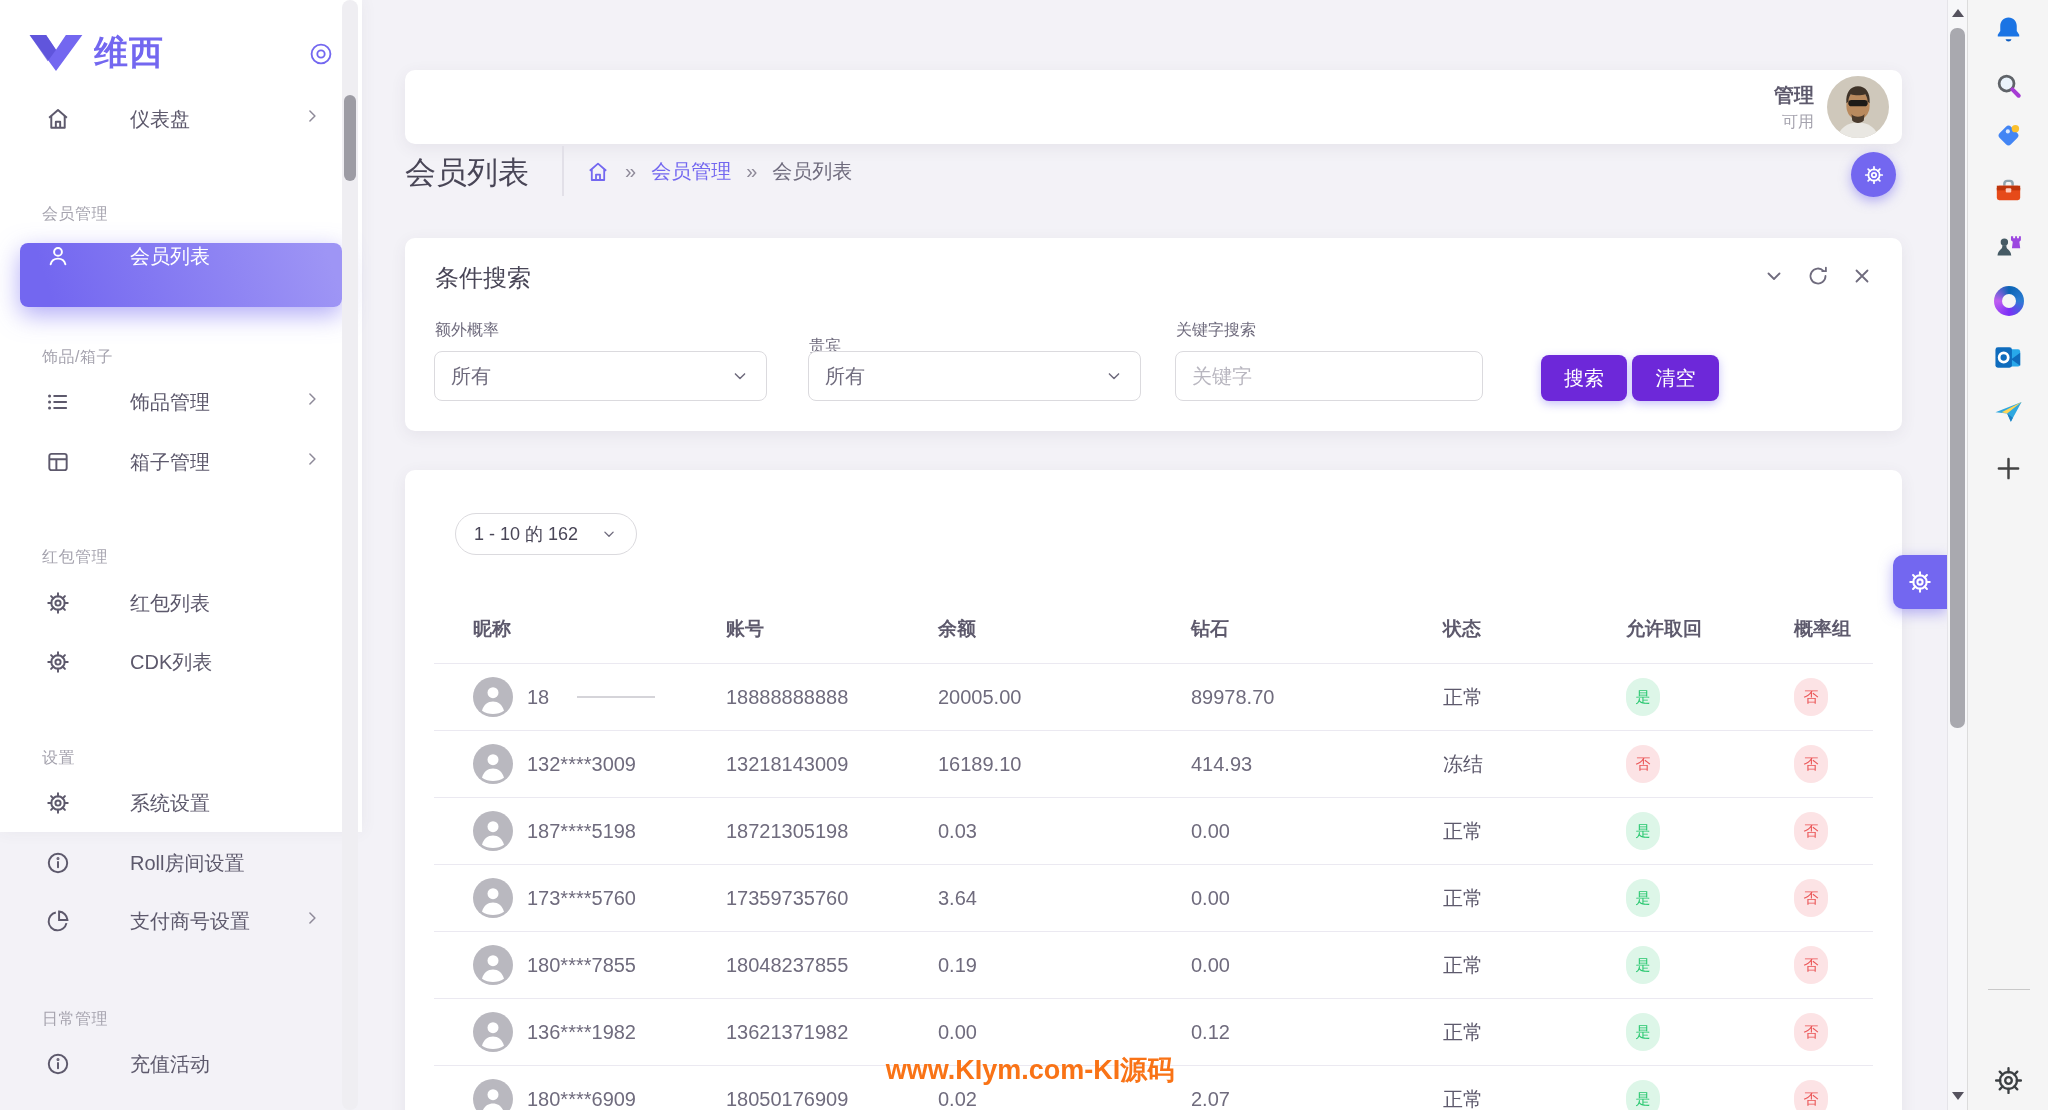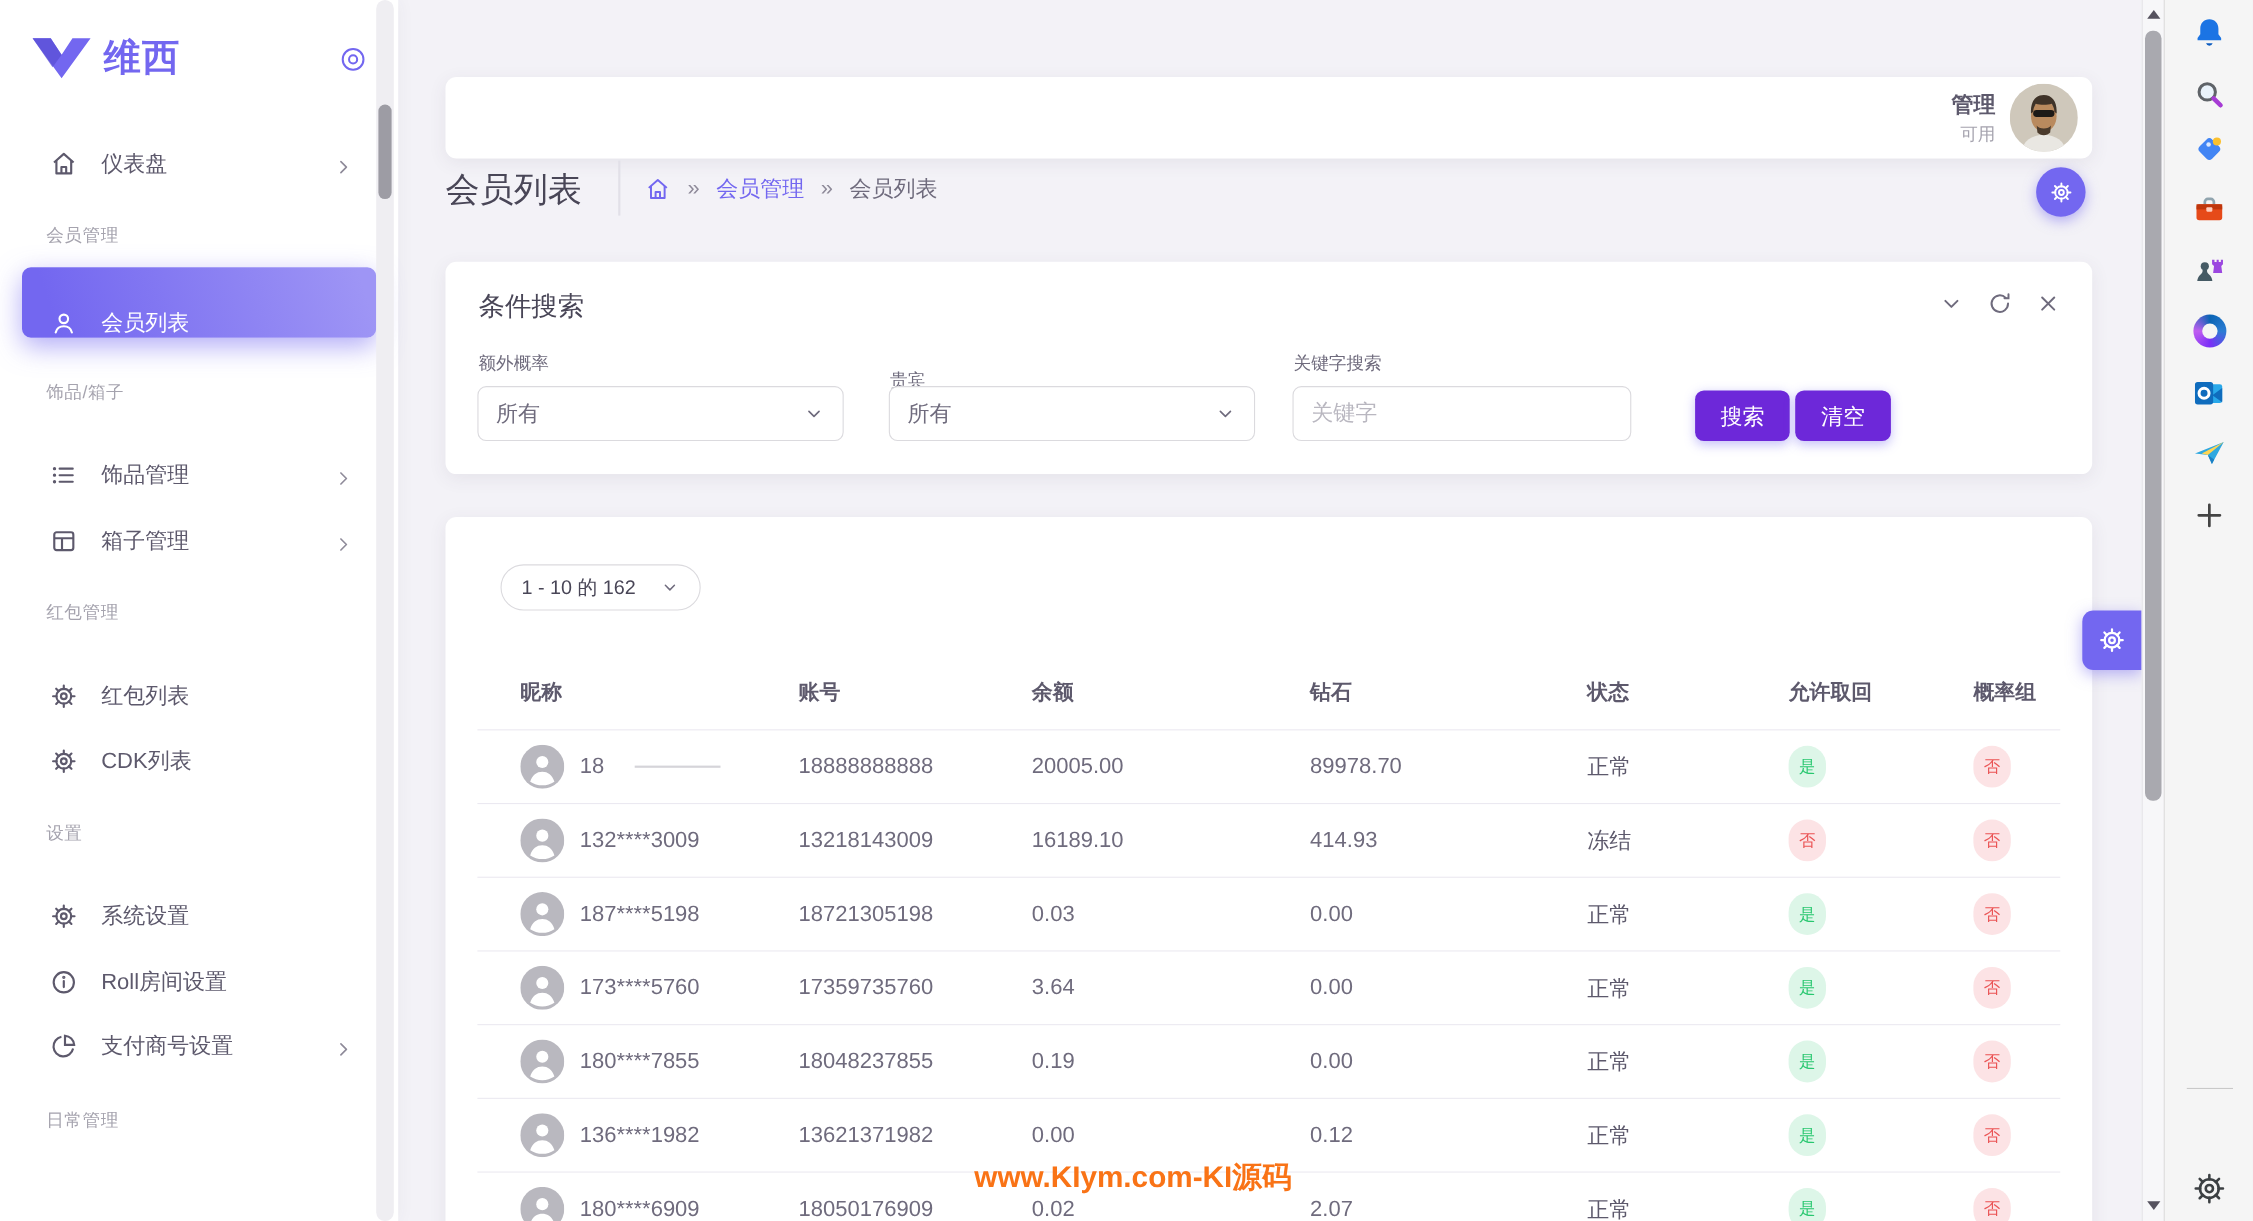--- a/index.html
+++ b/index.html
@@ -1,28 +1,28 @@
 <!DOCTYPE html>
 <html><head>
 <meta charset="utf-8">
 <style>
   * { margin:0; padding:0; box-sizing:border-box; }
   html,body { width:2048px; height:1110px; overflow:hidden; }
   body { font-family:"Liberation Sans","DejaVu Sans",sans-serif; background:#f3f2f7; color:#5d596c; }
   .stage { position:relative; width:2048px; height:1110px; overflow:hidden; }
 
   
-  .sidebar { position:absolute; left:0; top:0; width:362px; height:1110px; background:#fff; box-shadow:0 0 16px rgba(75,70,92,.06); z-index:5; }
+  .sidebar { position:absolute; left:0; top:0; width:362px; height:832px; background:#fff; box-shadow:0 0 16px rgba(75,70,92,.06); z-index:5; }
   .logo-row { position:absolute; left:0; top:0; width:100%; height:106px; display:flex; align-items:center; padding-left:28px; }
   .logo-mark svg { width:56px; height:40px; display:block; }
   .logo-text { font-size:34px; font-weight:bold; color:#7367f0; margin-left:10px; letter-spacing:1px; }
   .collapse-btn { position:absolute; left:308px; top:41px; width:26px; height:26px; color:#7367f0; cursor:pointer; }
   .collapse-btn svg { width:26px; height:26px; }
   .s-section { position:absolute; left:42px; font-size:16px; color:#a5a3ae; letter-spacing:.5px; }
-  .s-item { position:absolute; left:20px; width:322px; height:56px; display:flex; align-items:flex-end; padding-left:25px; border-radius:8px; cursor:pointer; color:#5d596c; }
+  .s-item { position:absolute; left:20px; width:322px; height:56px; display:flex; align-items:flex-start; padding-left:25px; border-radius:8px; cursor:pointer; color:#5d596c;gap:38px; }
   .s-item .s-ic { width:26px; height:26px; flex:0 0 26px; }
   .s-item .s-ic svg { width:26px; height:26px; }
   .s-item .s-lb { font-size:20px; margin-left:21px; flex:1; }
   .s-item .s-ch { width:20px; height:20px; margin-right:20px; color:#8e8a99; }
   .s-item .s-ch svg { width:20px; height:20px; }
   .s-item.active { background:linear-gradient(72deg,#7367f0 10%,#9e95f5 95%); color:#fff; box-shadow:0 8px 24px rgba(115,103,240,.55); }
   .sb-track { position:absolute; right:4px; top:0; width:16px; height:1110px; background:#efeef2; border-radius:8px; }
   .sb-thumb { position:absolute; left:2px; top:95px; width:12px; height:86px; background:#9d9ca4; border-radius:6px; }
 
   
@@ -208,20 +208,28 @@
             <path d="M19.8 14A8.3 8.3 0 1 1 10 4.2"></path>
             <path d="M13 3.3a8.3 8.3 0 0 1 7.7 7.7H13z"></path>
           </svg></span>
       <span class="s-lb">支付商号设置</span>
       <span class="s-ch"><svg viewBox="0 0 24 24" fill="none" stroke="currentColor" stroke-width="1.8" stroke-linecap="round" stroke-linejoin="round">
             <path d="M9.5 6l6 6-6 6"></path>
           </svg></span>
     </div>
 
     <div class="s-section" style="top:1009px">日常管理</div>
+    <div class="s-item" style="top:1051px">
+      <span class="s-ic"><svg viewBox="0 0 24 24" fill="none" stroke="currentColor" stroke-width="1.8">
+            <circle cx="12" cy="12" r="8.5"></circle>
+            <path d="M12 11v5" stroke-linecap="round"></path>
+            <circle cx="12" cy="7.8" r="0.5" fill="currentColor"></circle>
+          </svg></span>
+      <span class="s-lb">充值活动</span>
+    </div>
 
     <div class="sb-track">
         <div class="sb-thumb"></div>
       </div>
   </aside>
 
   <div class="card topbar">
     <div class="user-wrap">
       <div class="user-names">
         <span class="user-name">管理</span>

